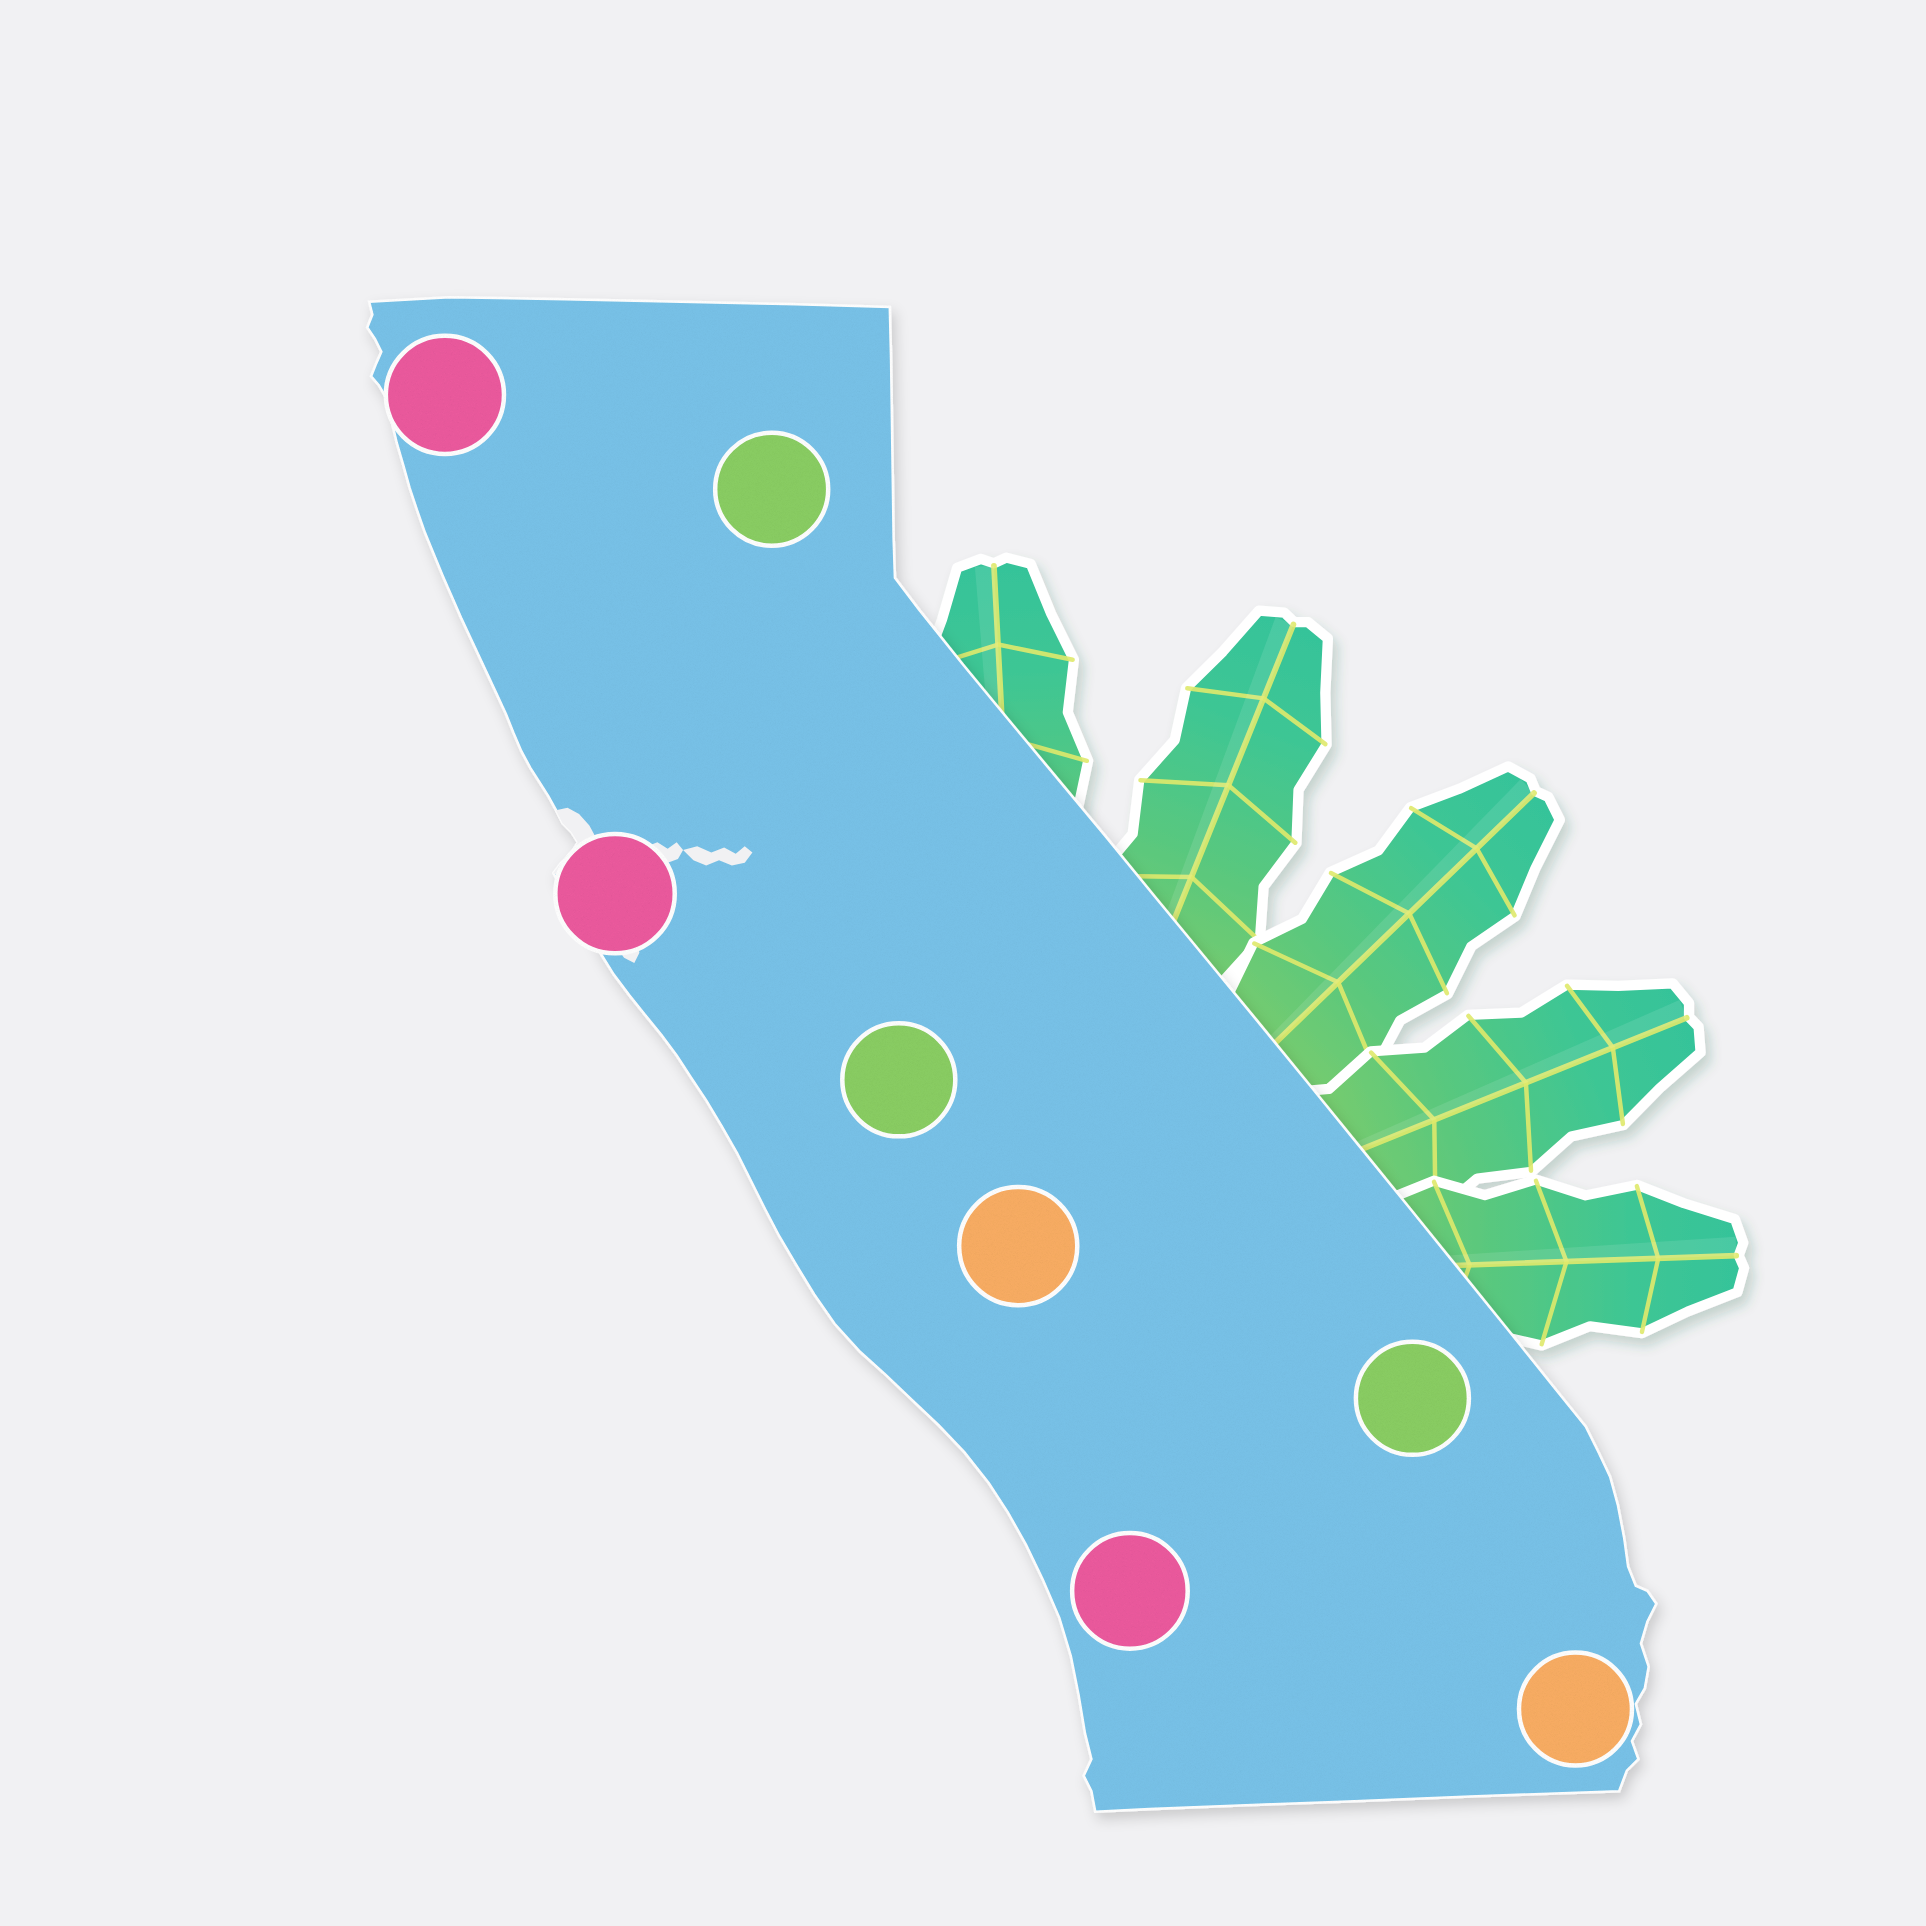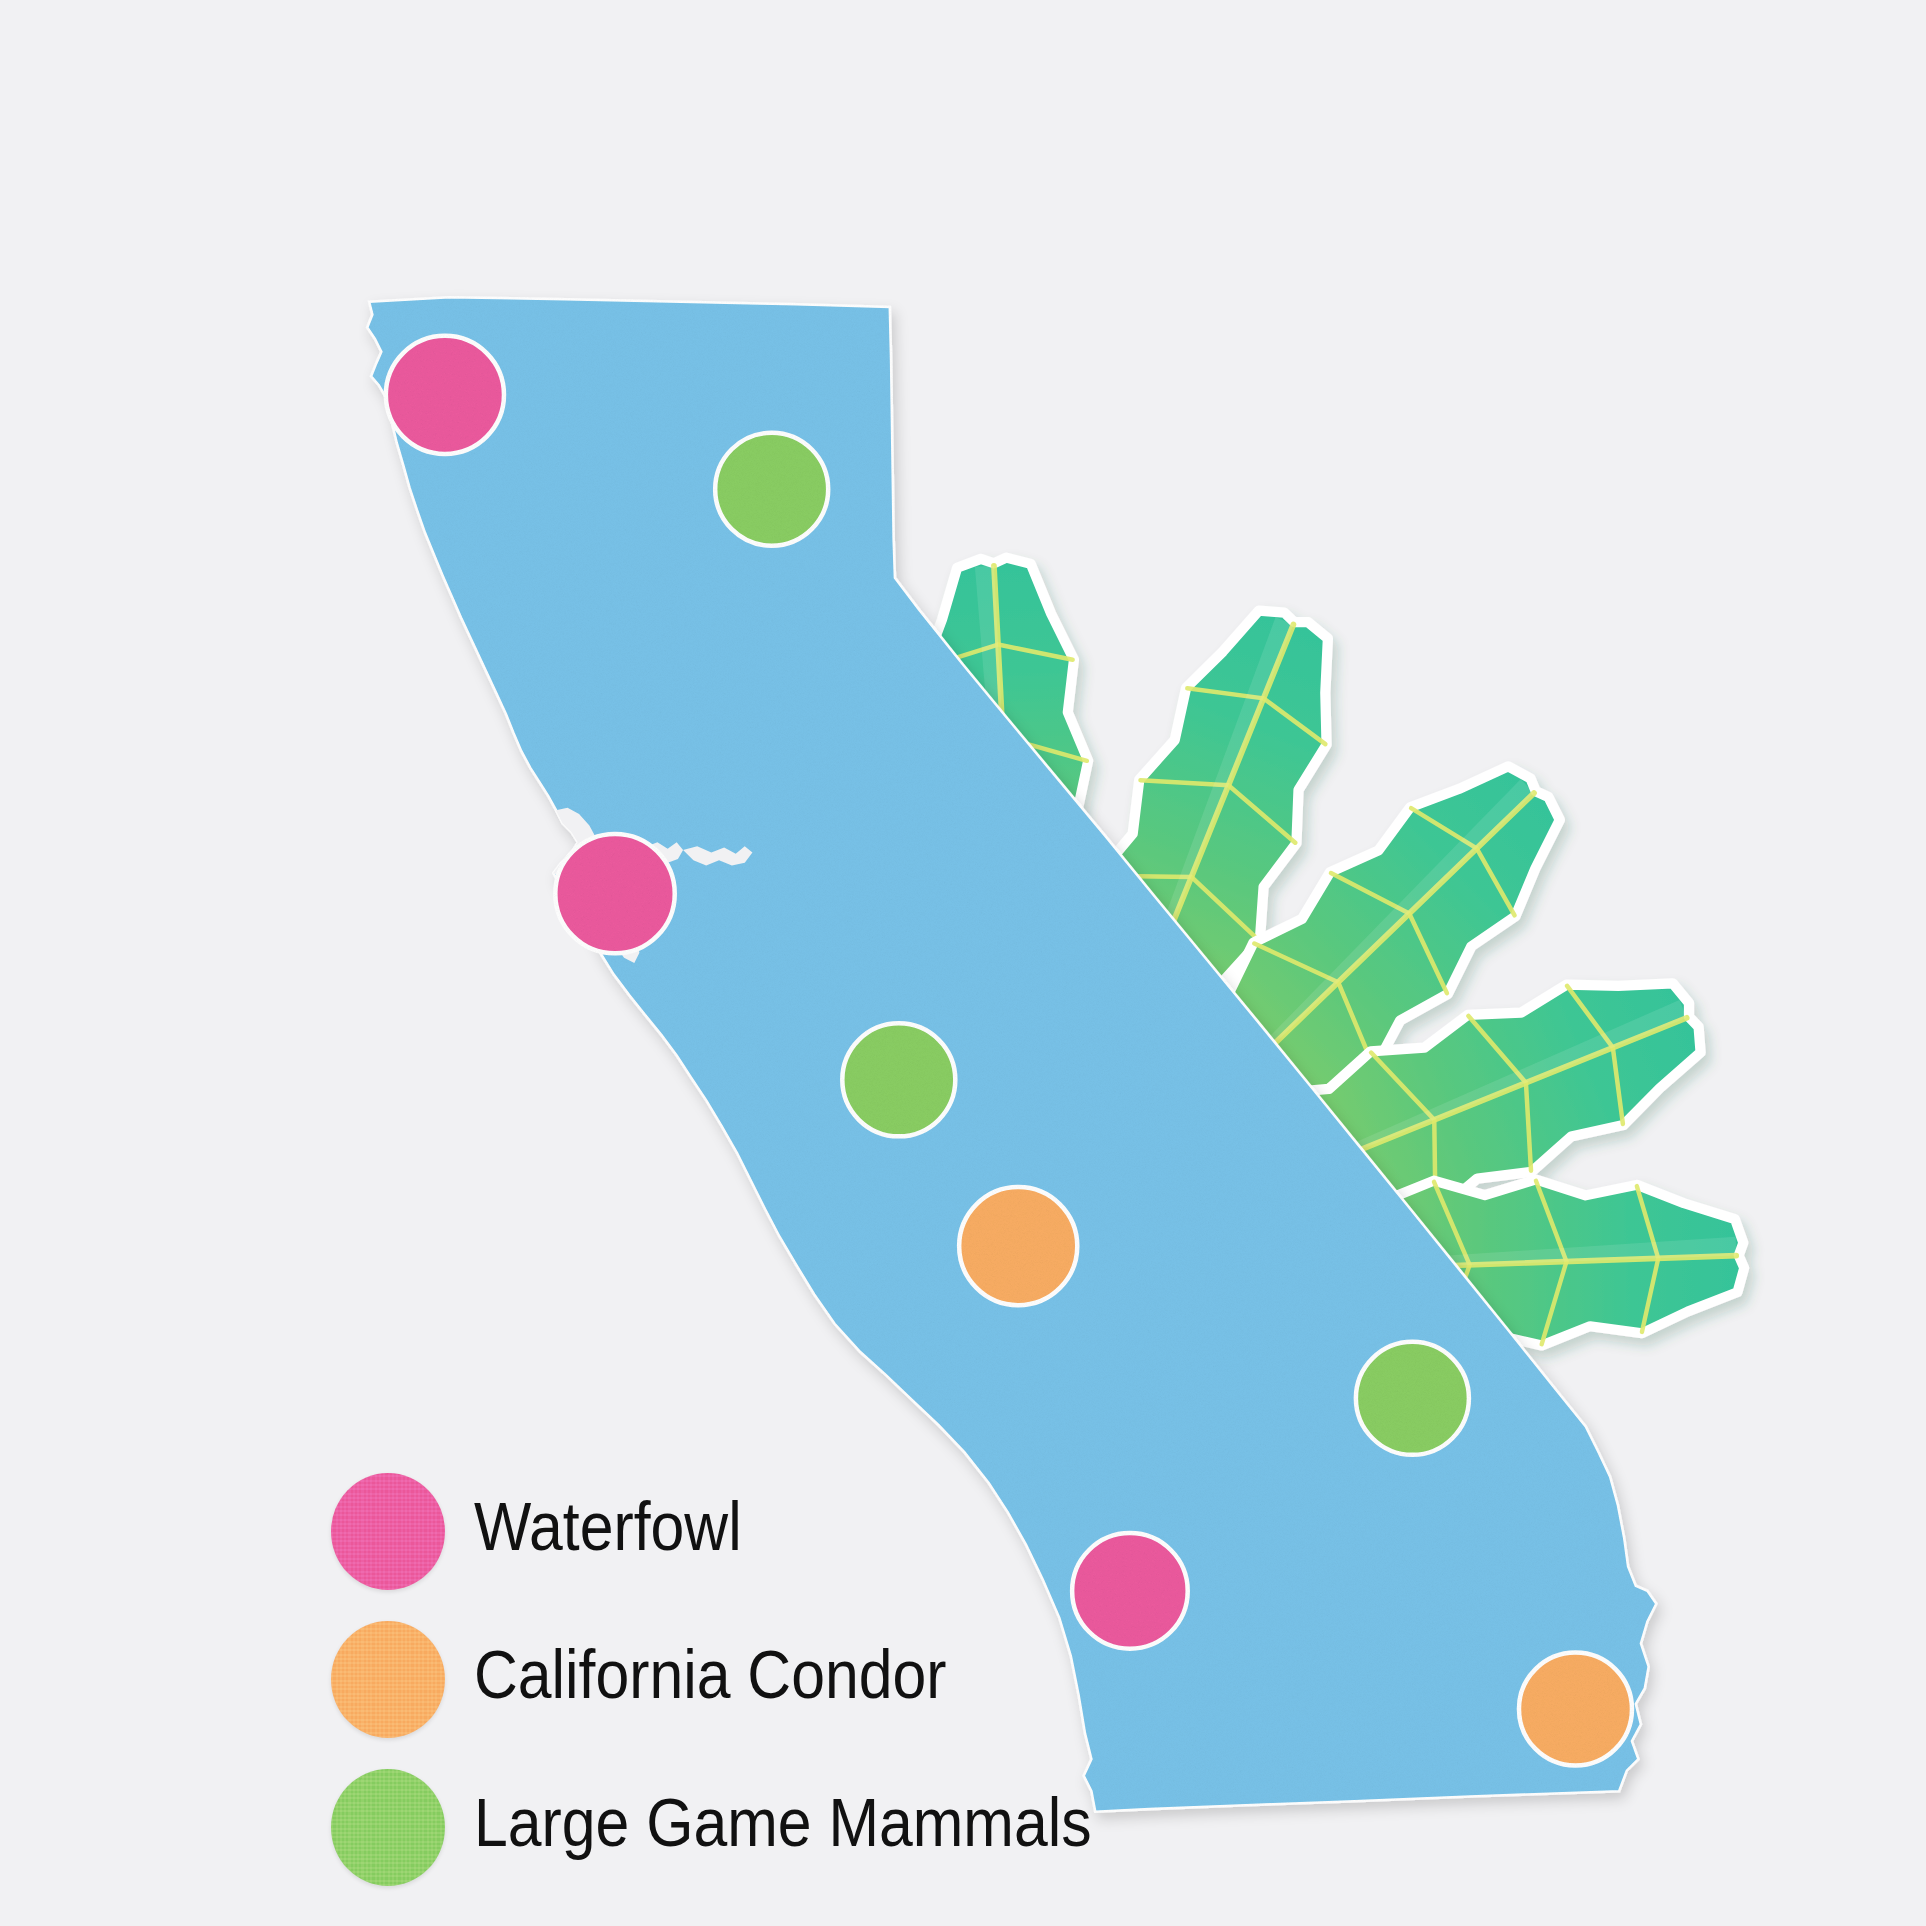--- a/index.html
+++ b/index.html
@@ -269,33 +269,15 @@
       <circle cx="1202" cy="762" r="88" fill="#8ace63" stroke="#ffffff" stroke-width="7" filter="url(#dotGrain)"></circle>
       <circle cx="958" cy="1392" r="93" fill="#ec5a9e" stroke="#ffffff" stroke-width="7" filter="url(#dotGrain)"></circle>
       <circle cx="1400" cy="1682" r="88" fill="#8ace63" stroke="#ffffff" stroke-width="7" filter="url(#dotGrain)"></circle>
       <circle cx="1586" cy="1941" r="92" fill="#f9ad63" stroke="#ffffff" stroke-width="7" filter="url(#dotGrain)"></circle>
       <circle cx="2200" cy="2178" r="88" fill="#8ace63" stroke="#ffffff" stroke-width="7" filter="url(#dotGrain)"></circle>
       <circle cx="1760" cy="2478" r="90" fill="#ec5a9e" stroke="#ffffff" stroke-width="7" filter="url(#dotGrain)"></circle>
       <circle cx="2454" cy="2662" r="88" fill="#f9ad63" stroke="#ffffff" stroke-width="7" filter="url(#dotGrain)"></circle>
     </g>
   </svg>
 
-  <div id="legend">
-
-    <div class="legend-row">
-      <div class="legend-swatch" style="background: rgb(236, 90, 158);"></div>
-      <div class="legend-label">Waterfowl</div>
-    </div>
-
-    <div class="legend-row">
-      <div class="legend-swatch" style="background: rgb(249, 173, 99);"></div>
-      <div class="legend-label">California Condor</div>
-    </div>
-
-    <div class="legend-row">
-      <div class="legend-swatch" style="background: rgb(138, 206, 99);"></div>
-      <div class="legend-label">Large Game Mammals</div>
-    </div>
-
-  </div>
 
 </div>
 
 
 </body></html>

